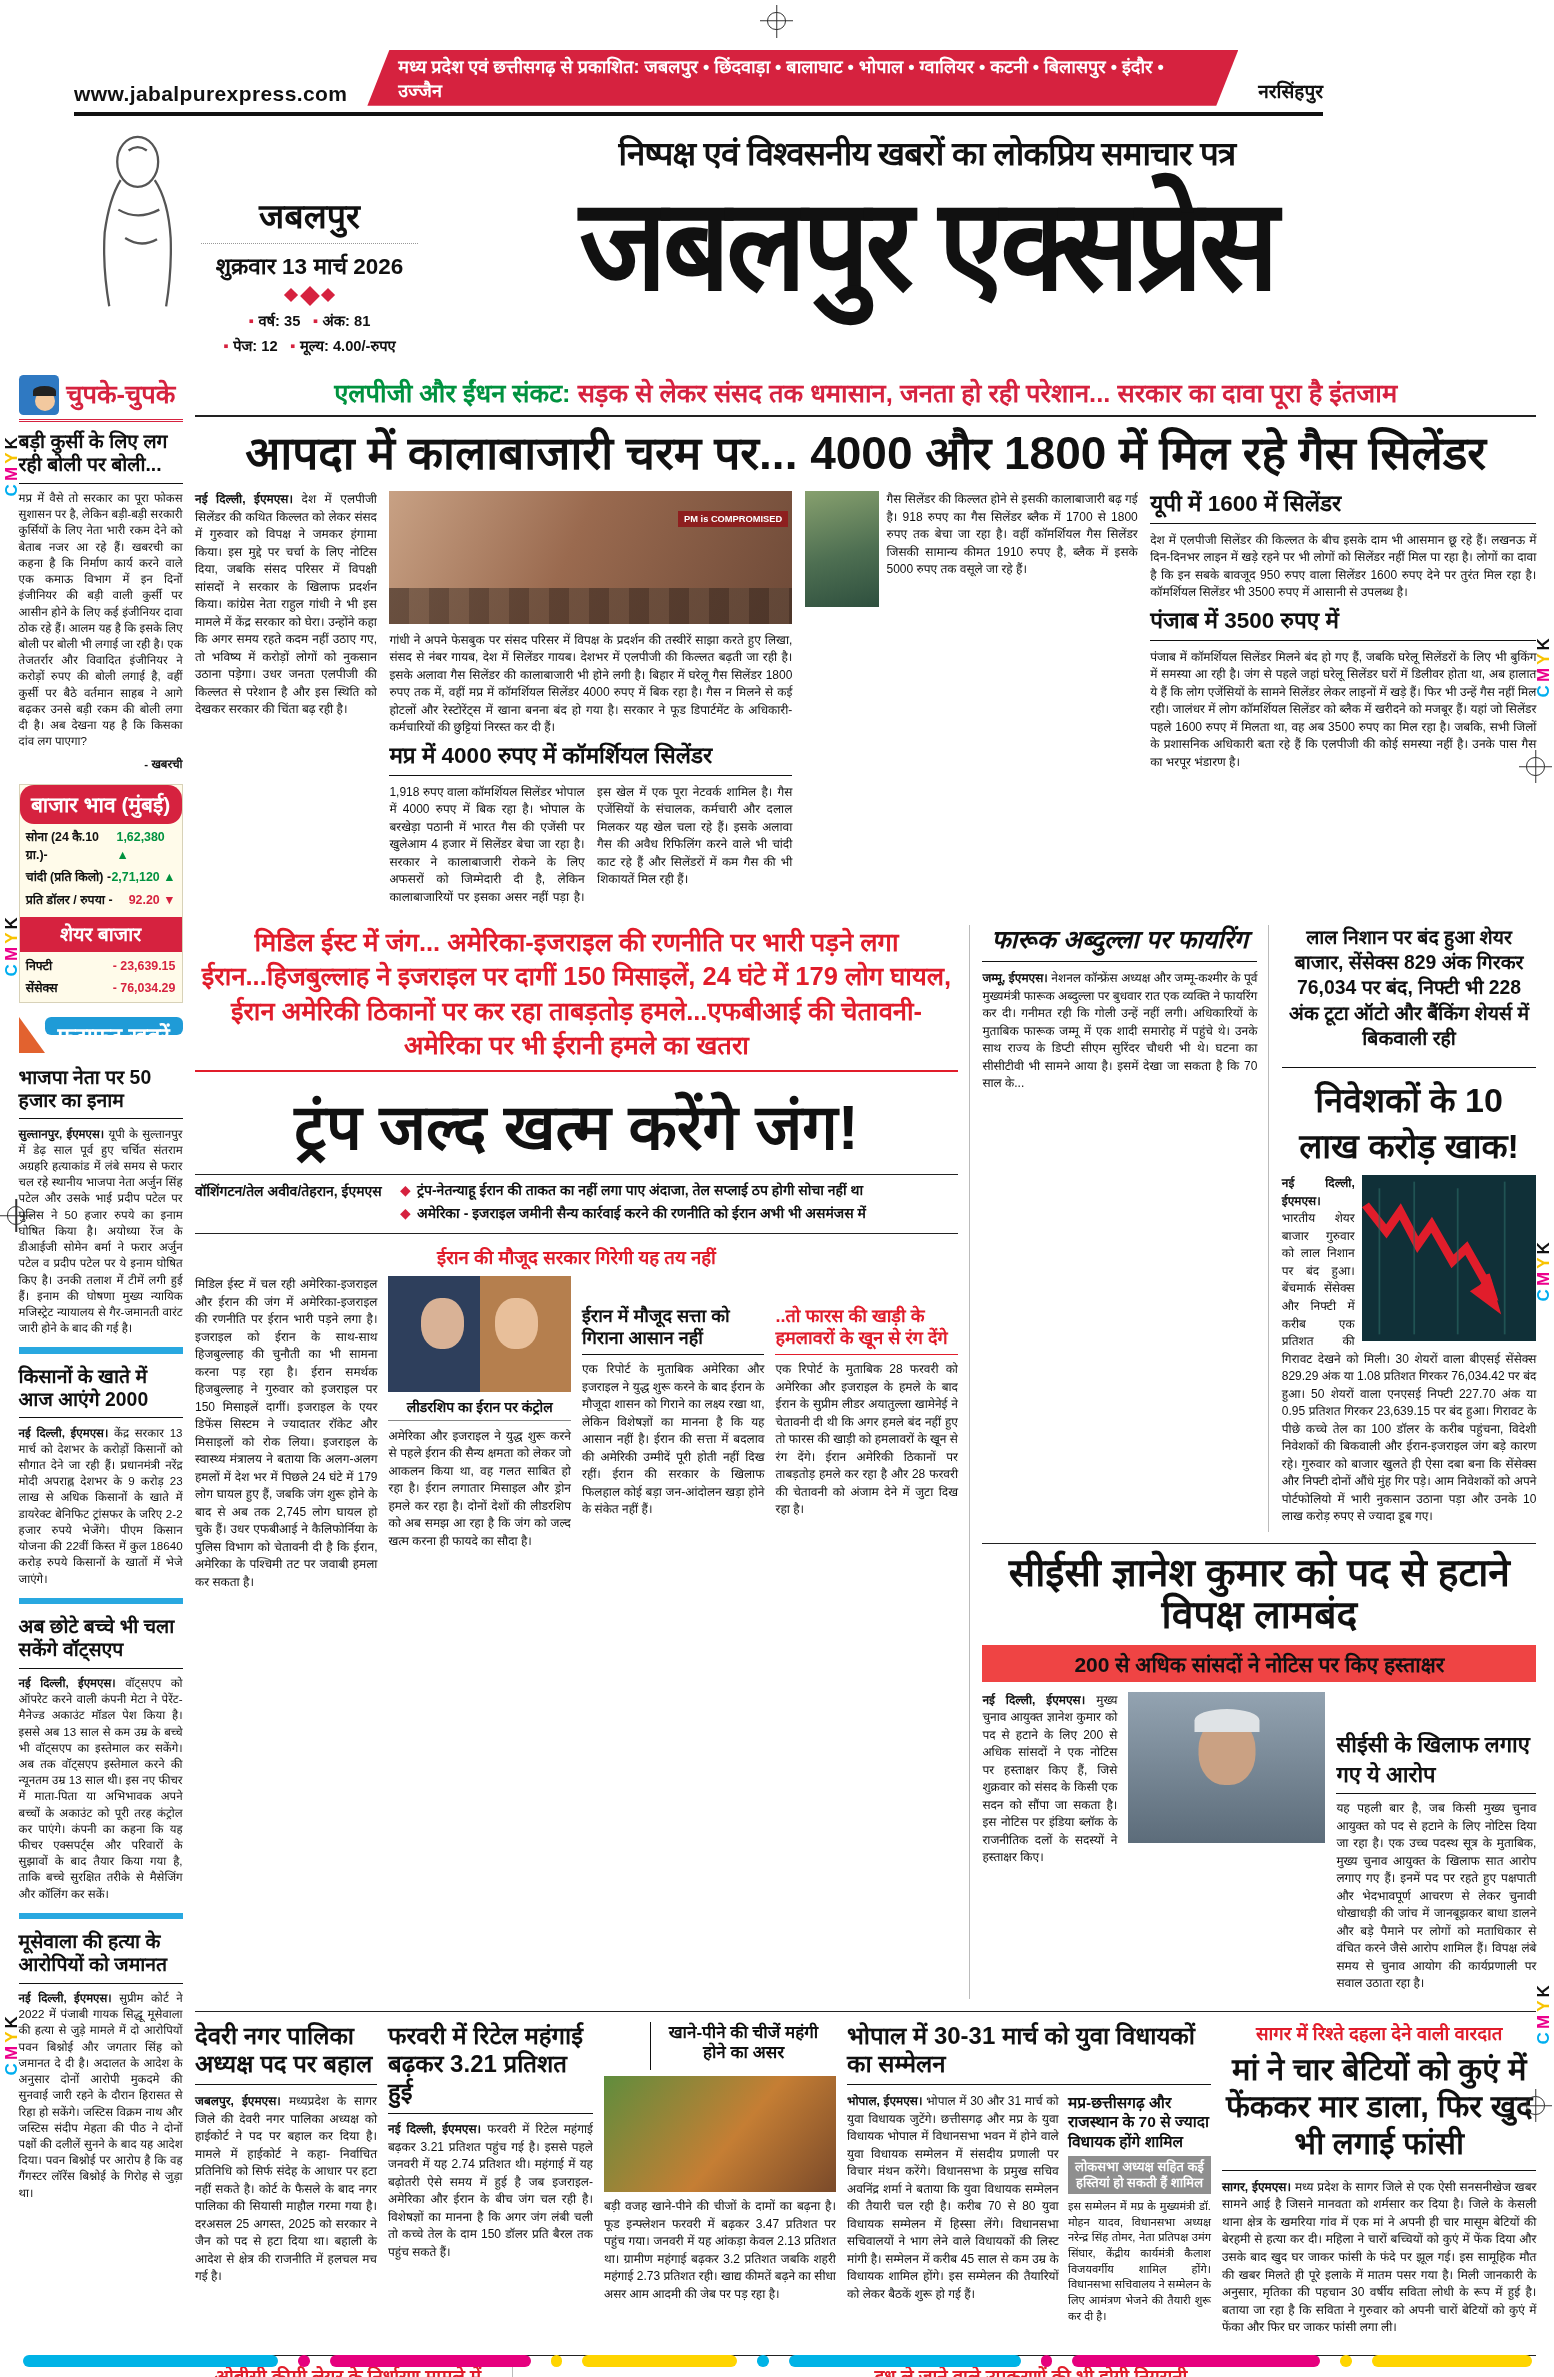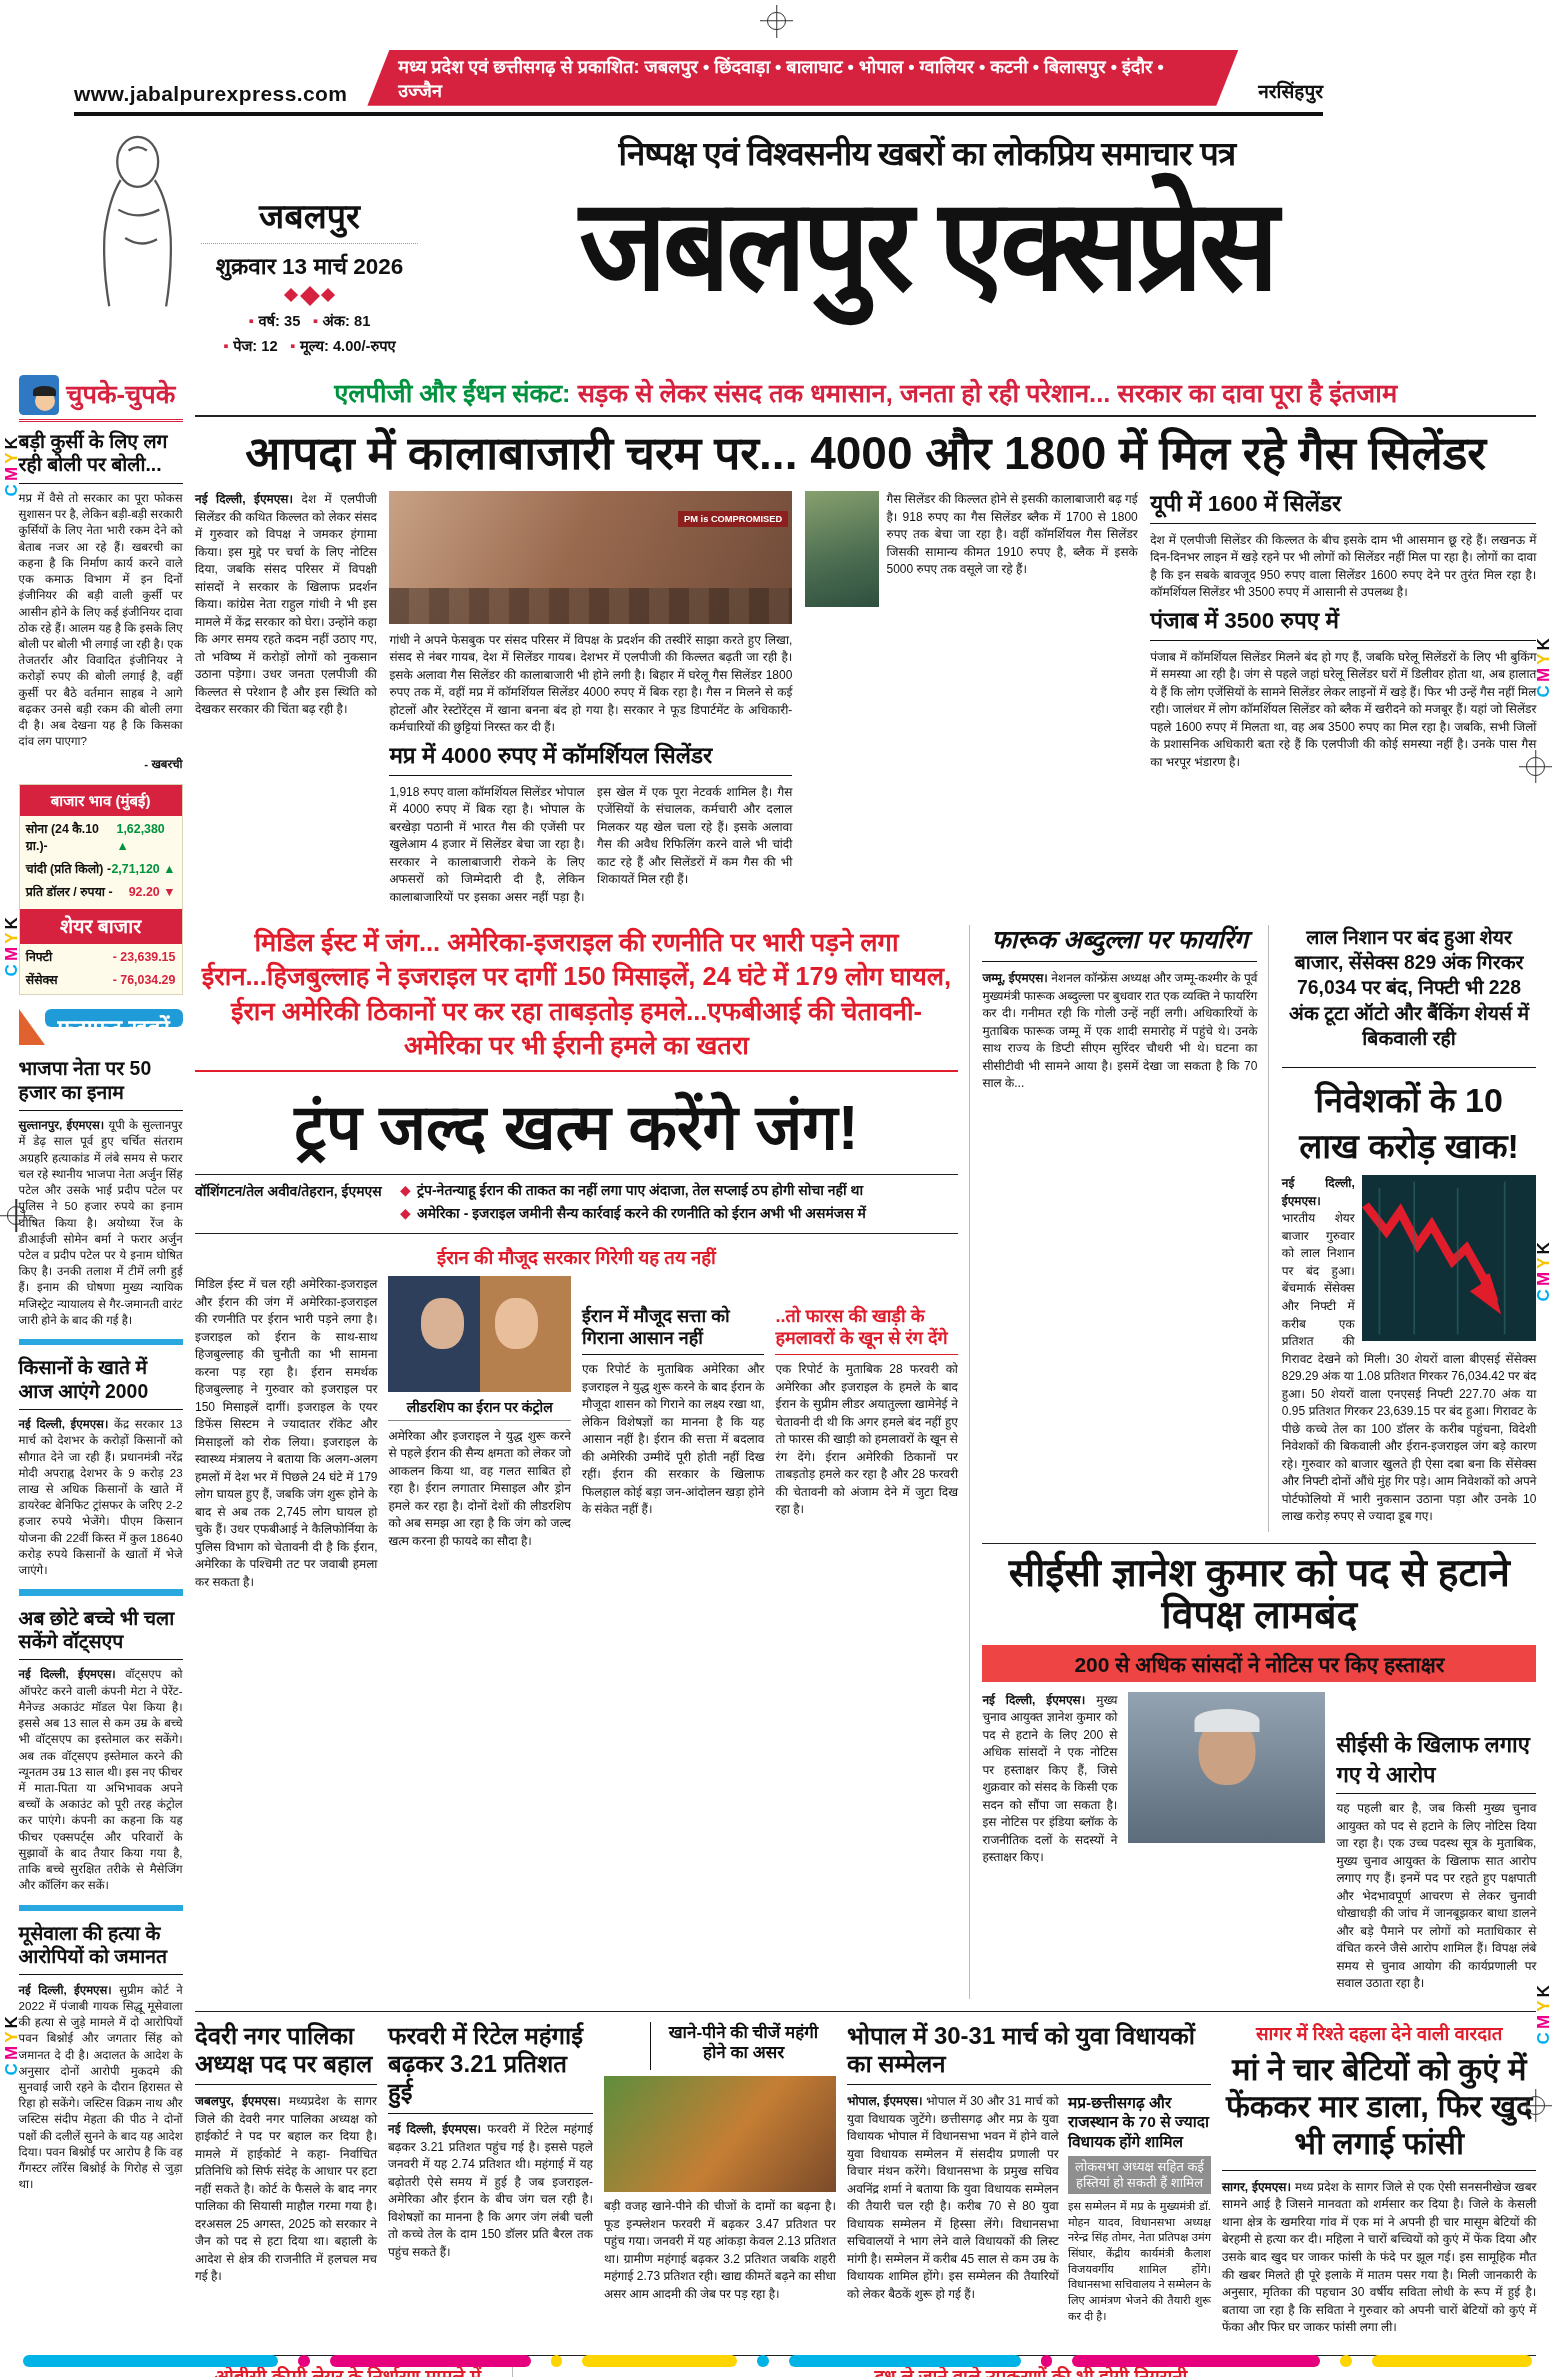--- a/index.html
+++ b/index.html
@@ -40,21 +40,21 @@
   .chupke-icon{width:40px;height:40px;background:#2f79c2;border-radius:4.6px;position:relative;flex:none;}
   .chupke-icon::before{content:"";position:absolute;right:3.9px;bottom:3.9px;width:20px;height:20px;
                        background:#f3c99f;border-radius:50%;}
   .chupke-icon::after{content:"";position:absolute;right:2.3px;bottom:18.6px;width:23px;height:10px;
                       background:#222;border-radius:50% 50% 0 0;}
   .chupke-title{color:#d6223f;font-size:25.5px;font-weight:bold;}
   .rail-headline{font-size:19.4px;font-weight:bold;line-height:1.2;margin:7.7px 0 6.2px;
                  border-bottom:1.5px solid #111;padding-bottom:6.2px;}
   .rail-sign{text-align:right;font-weight:bold;}
   .bazaar{border:0.8px solid #d8d2b8;background:#fffbea;margin-top:12.4px;padding-bottom:4.6px;}
-  .bz-title{background:#d6223f;color:#fff;font-size:15px;font-weight:bold;text-align:center;padding:4.6px 3.1px;}
+  .bz-title{background:#d6223f;color:#fff;font-size:21px;font-weight:bold;text-align:center;padding:4.6px 3.1px;border-radius:14px;}
   .bz-row{display:flex;justify-content:space-between;align-items:center;font-weight:bold;
           font-size:12.4px;padding:5.4px 6.2px 0;}
   .bz-row .up{color:#00923f;}
   .bz-row .down{color:#d6223f;}
   .bz-share{background:#d6223f;color:#fff;font-size:19.4px;font-weight:bold;text-align:center;
             padding:3.9px 3.1px;margin-top:7.7px;}
   .fatafat{display:flex;align-items:stretch;margin-top:14px;}
   .fatafat .tri{width:0;height:0;border-top:36px solid transparent;border-left:26px solid #e2622f;}
   .fatafat .bar{flex:1;background:#1f9bd7;color:#fff;font-size:23px;font-weight:bold;
                 text-align:center;padding:3.1px 0;}
@@ -140,21 +140,21 @@
   .mid-inf{width:205px;flex:none;}
   .mid-photo-col{width:232px;flex:none;}
   .note-box{font-size:17px;font-weight:bold;line-height:1.2;text-align:center;
             border-left:1.5px solid #111;padding:1.5px 4.6px 6.2px;margin:0 0 6.2px 46px;}
   .veg-photo{width:100%;height:116px;background:linear-gradient(130deg,#5f8d3d 0%,#c57e34 55%,#7a4a2a 100%);margin-bottom:6.2px;}
   .mid-conf{width:364px;flex:none;}
   .conf-flex{display:flex;gap:9.3px;}
   .conf-body{flex:1;}
   .conf-side{width:143px;flex:none;}
   .side-title{font-size:15.5px;font-weight:bold;line-height:1.25;margin-bottom:4.6px;}
-  .side-graybar{background:#8f8f8f;color:#fff;font-size:13px;font-weight:normal;text-align:center;
+  .side-graybar{background:#8f8f8f;color:#fff;font-size:13px;font-weight:bold;text-align:center;
                 padding:3.1px;margin-bottom:4.6px;line-height:1.25;}
   .side-body{font-size:11.2px;line-height:1.4;text-align:justify;}
   .mid-sagar{flex:1;min-width:0;}
   .red-kicker{color:#e11d2b;font-size:18.6px;font-weight:bold;text-align:center;margin-bottom:6.2px;
               line-height:1.25;}
   .sagar-headline{font-size:31px;font-weight:900;text-align:center;line-height:1.2;margin:0 0 7.7px;
                   border-bottom:1.5px solid #111;padding-bottom:7.7px;}
   
   .bot-row{display:flex;gap:12.4px;margin-top:12.4px;border-top:1.5px solid #222;padding-top:9.3px;}
   .obc{width:306px;flex:none;border-right:0.8px solid #bbb;padding-right:11px;}

